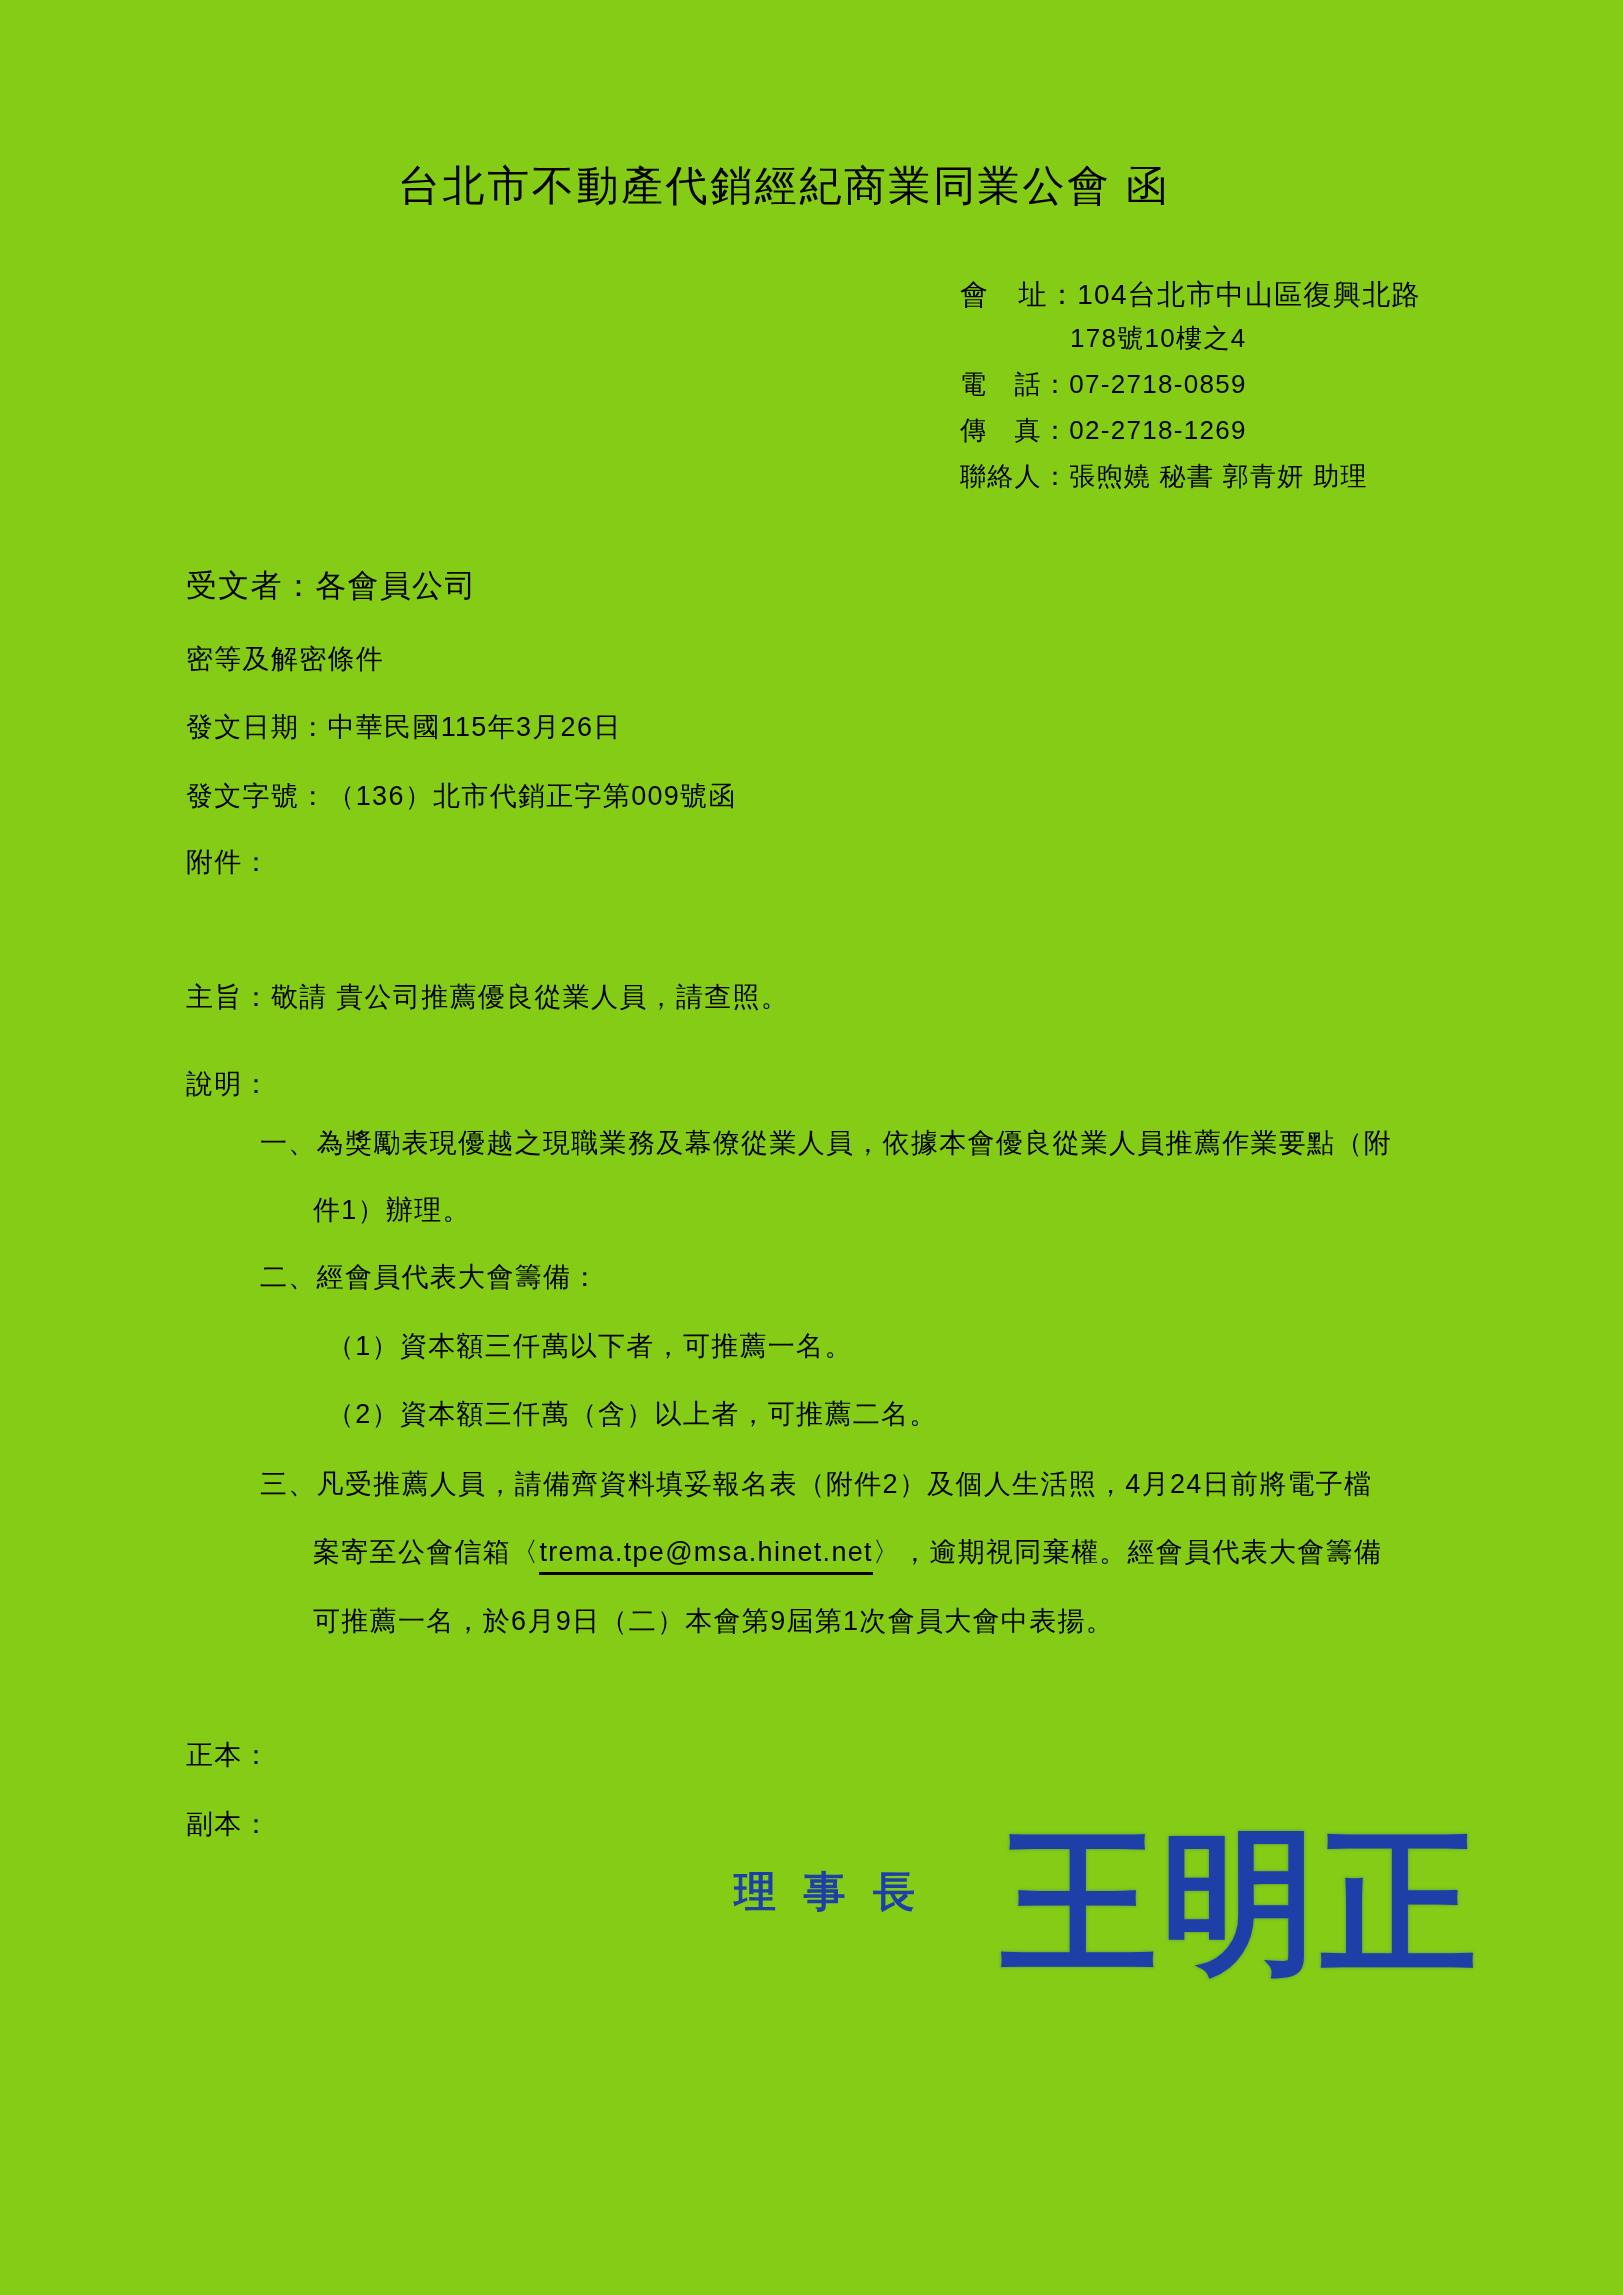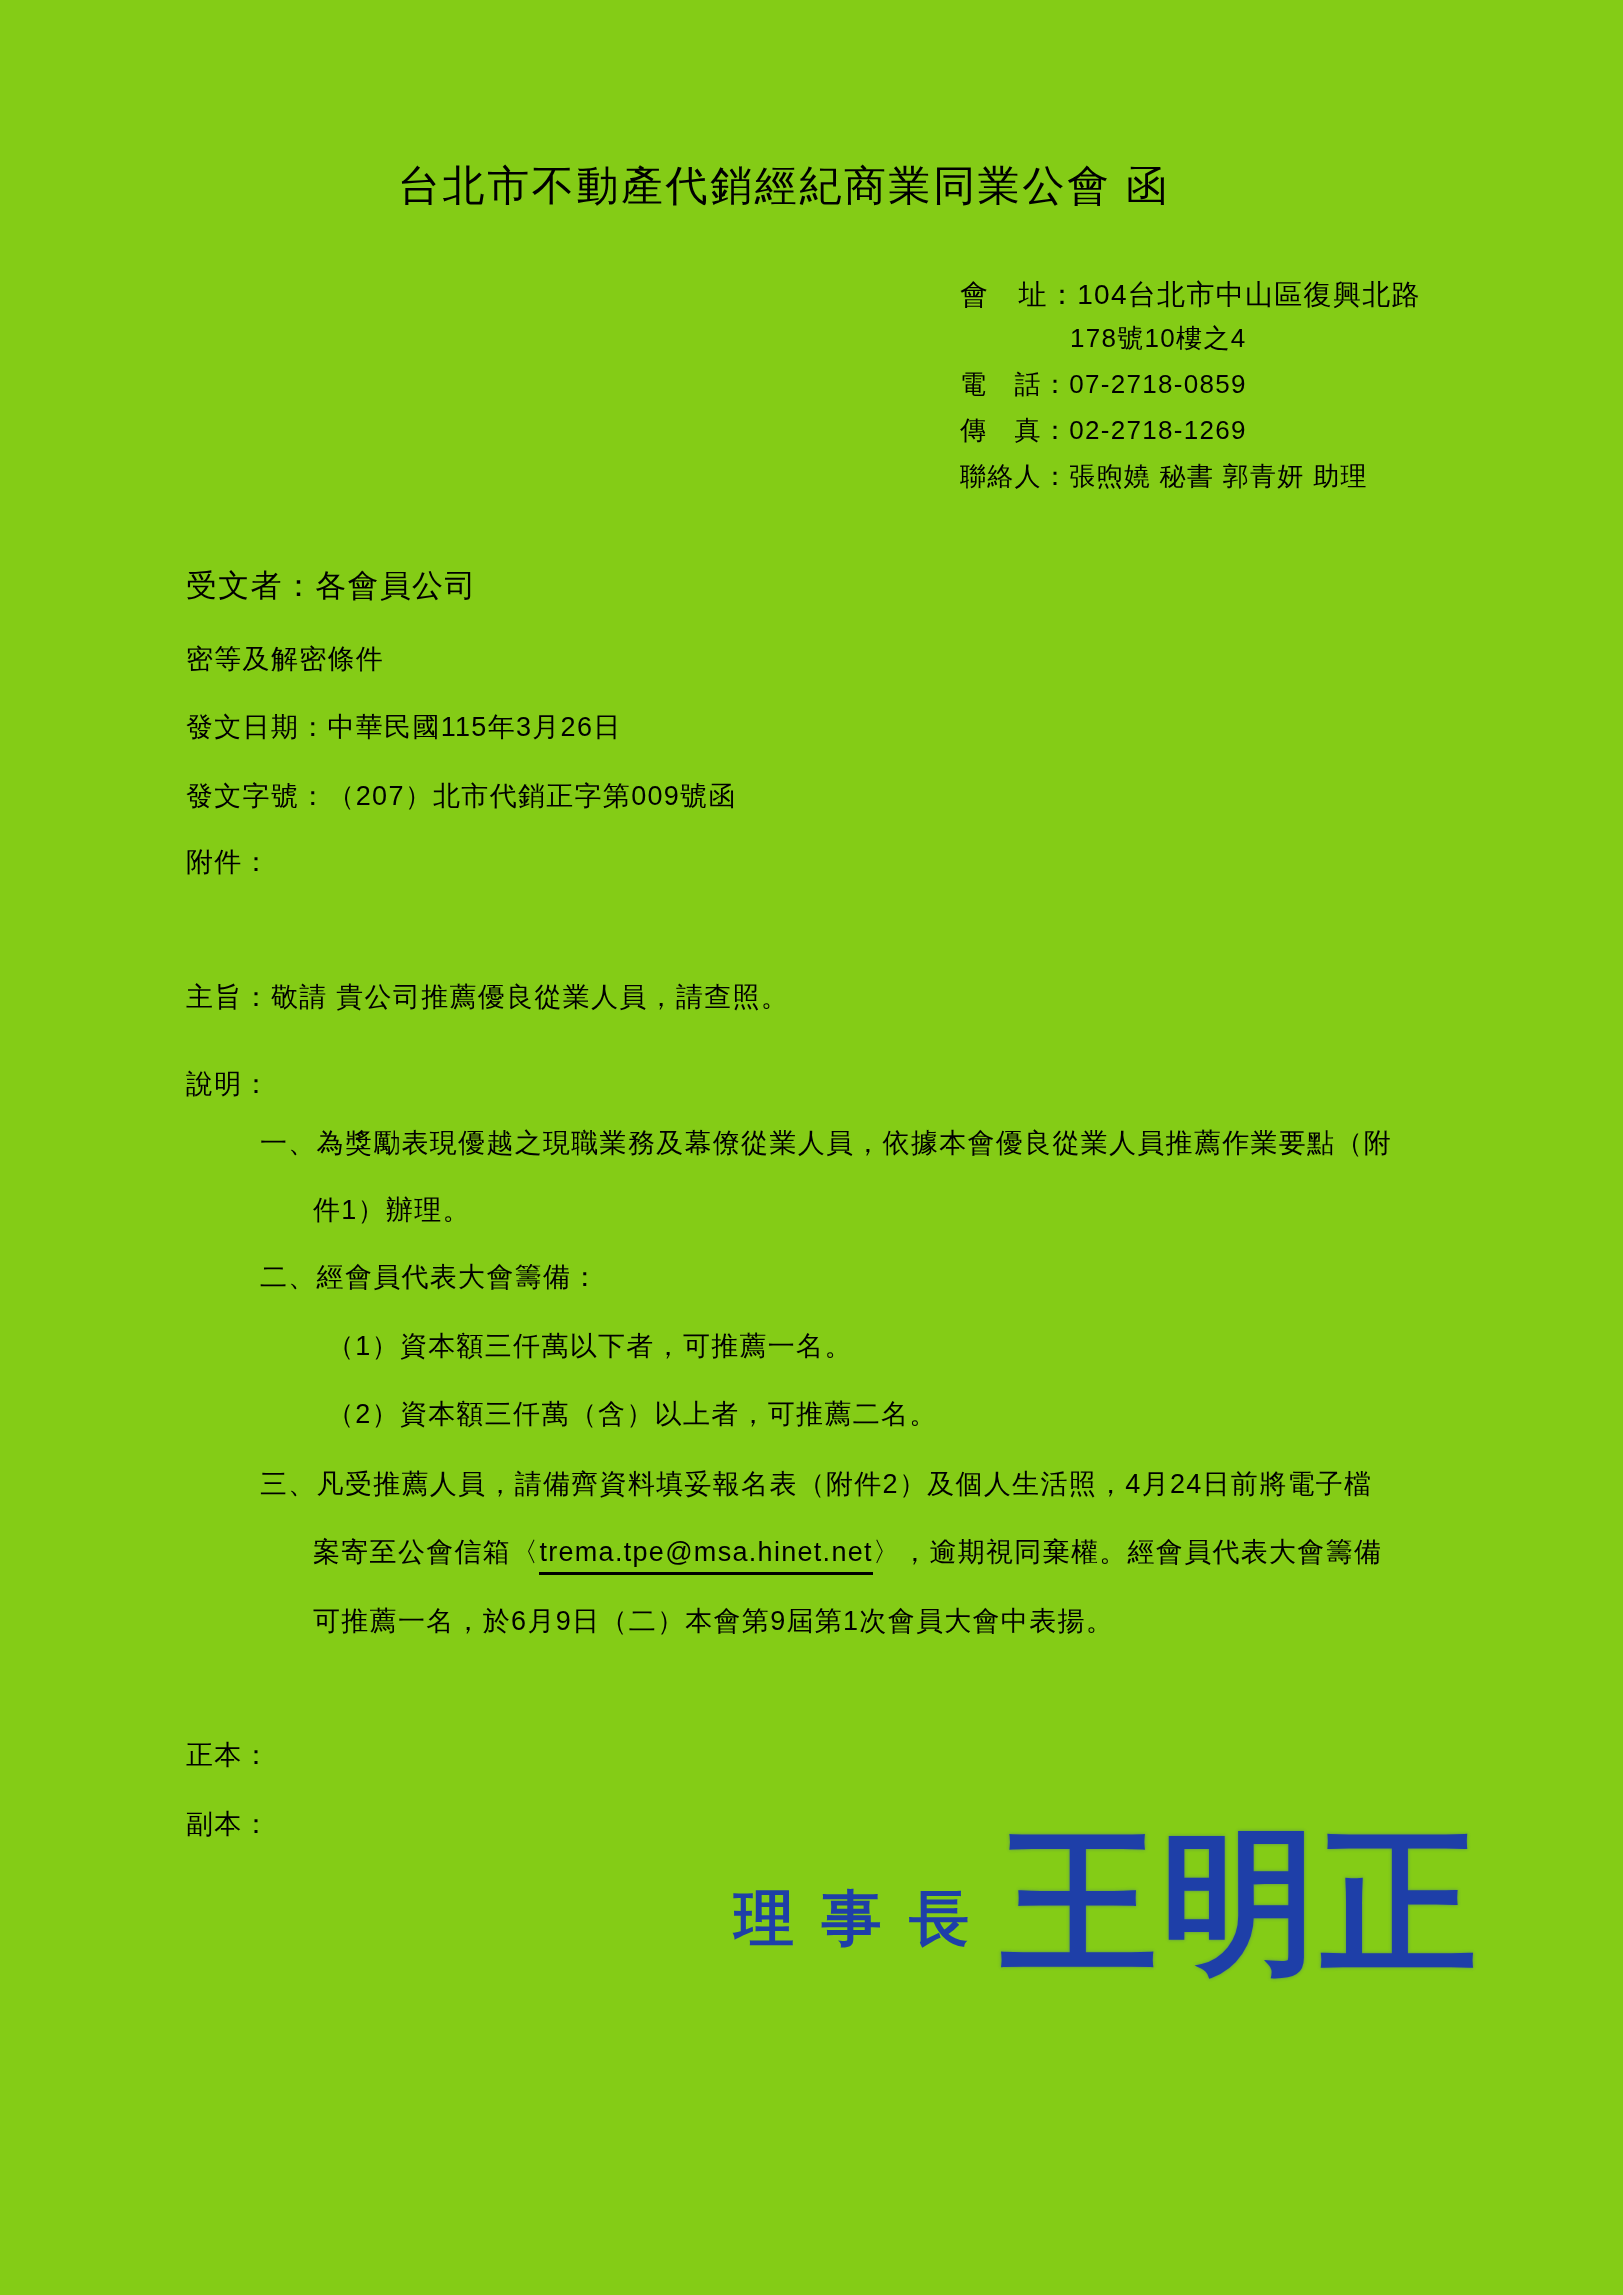--- a/index.html
+++ b/index.html
@@ -42,24 +42,23 @@
   .item3b     { left: 313px;  top: 1537px; }
   .item3c     { left: 313px;  top: 1606px; }
   .original   { left: 186px;  top: 1740px; }
   .copylabel  { left: 186px;  top: 1809px; }
   .email-link {
     border-bottom: 3.9px solid #000000;
     padding-bottom: 5.2px;
   }
   .stamp-title {
     left: 734px; top: 1868px;
-    font-size: 60px;
+    font-size: 42px;
     letter-spacing: 27.5px;
     font-weight: 600;
-    margin-top: 16px;
   }
   .stamp-name {
     left: 1001px; top: 1813px;
     font-size: 156px;
     font-weight: bold;
     letter-spacing: 3.9px;
     text-shadow: 0 0 3.3px rgba(30, 63, 168, 0.45);
   }
 </style>
 </head>
@@ -71,21 +70,21 @@
 
   <div class="ln addr1">會　址：104台北市中山區復興北路</div>
   <div class="ln addr2">178號10樓之4</div>
   <div class="ln addr3">電　話：07-2718-0859</div>
   <div class="ln addr4">傳　真：02-2718-1269</div>
   <div class="ln addr5">聯絡人：張煦嬈 秘書 郭青妍 助理</div>
 
   <div class="ln recipient">受文者：各會員公司</div>
   <div class="ln security">密等及解密條件</div>
   <div class="ln docdate">發文日期：中華民國115年3月26日</div>
-  <div class="ln docnum">發文字號：（207）北市代銷正字第009號函</div>
+  <div class="ln docnum">發文字號：（136）北市代銷正字第009號函</div>
   <div class="ln attach">附件：</div>
 
   <div class="ln subject">主旨：敬請 貴公司推薦優良從業人員，請查照。</div>
   <div class="ln explain">說明：</div>
 
   <div class="ln item1a">一、為獎勵表現優越之現職業務及幕僚從業人員，依據本會優良從業人員推薦作業要點（附</div>
   <div class="ln item1b">件1）辦理。</div>
   <div class="ln item2">二、經會員代表大會籌備：</div>
   <div class="ln item2s1">（1）資本額三仟萬以下者，可推薦一名。</div>
   <div class="ln item2s2">（2）資本額三仟萬（含）以上者，可推薦二名。</div>

